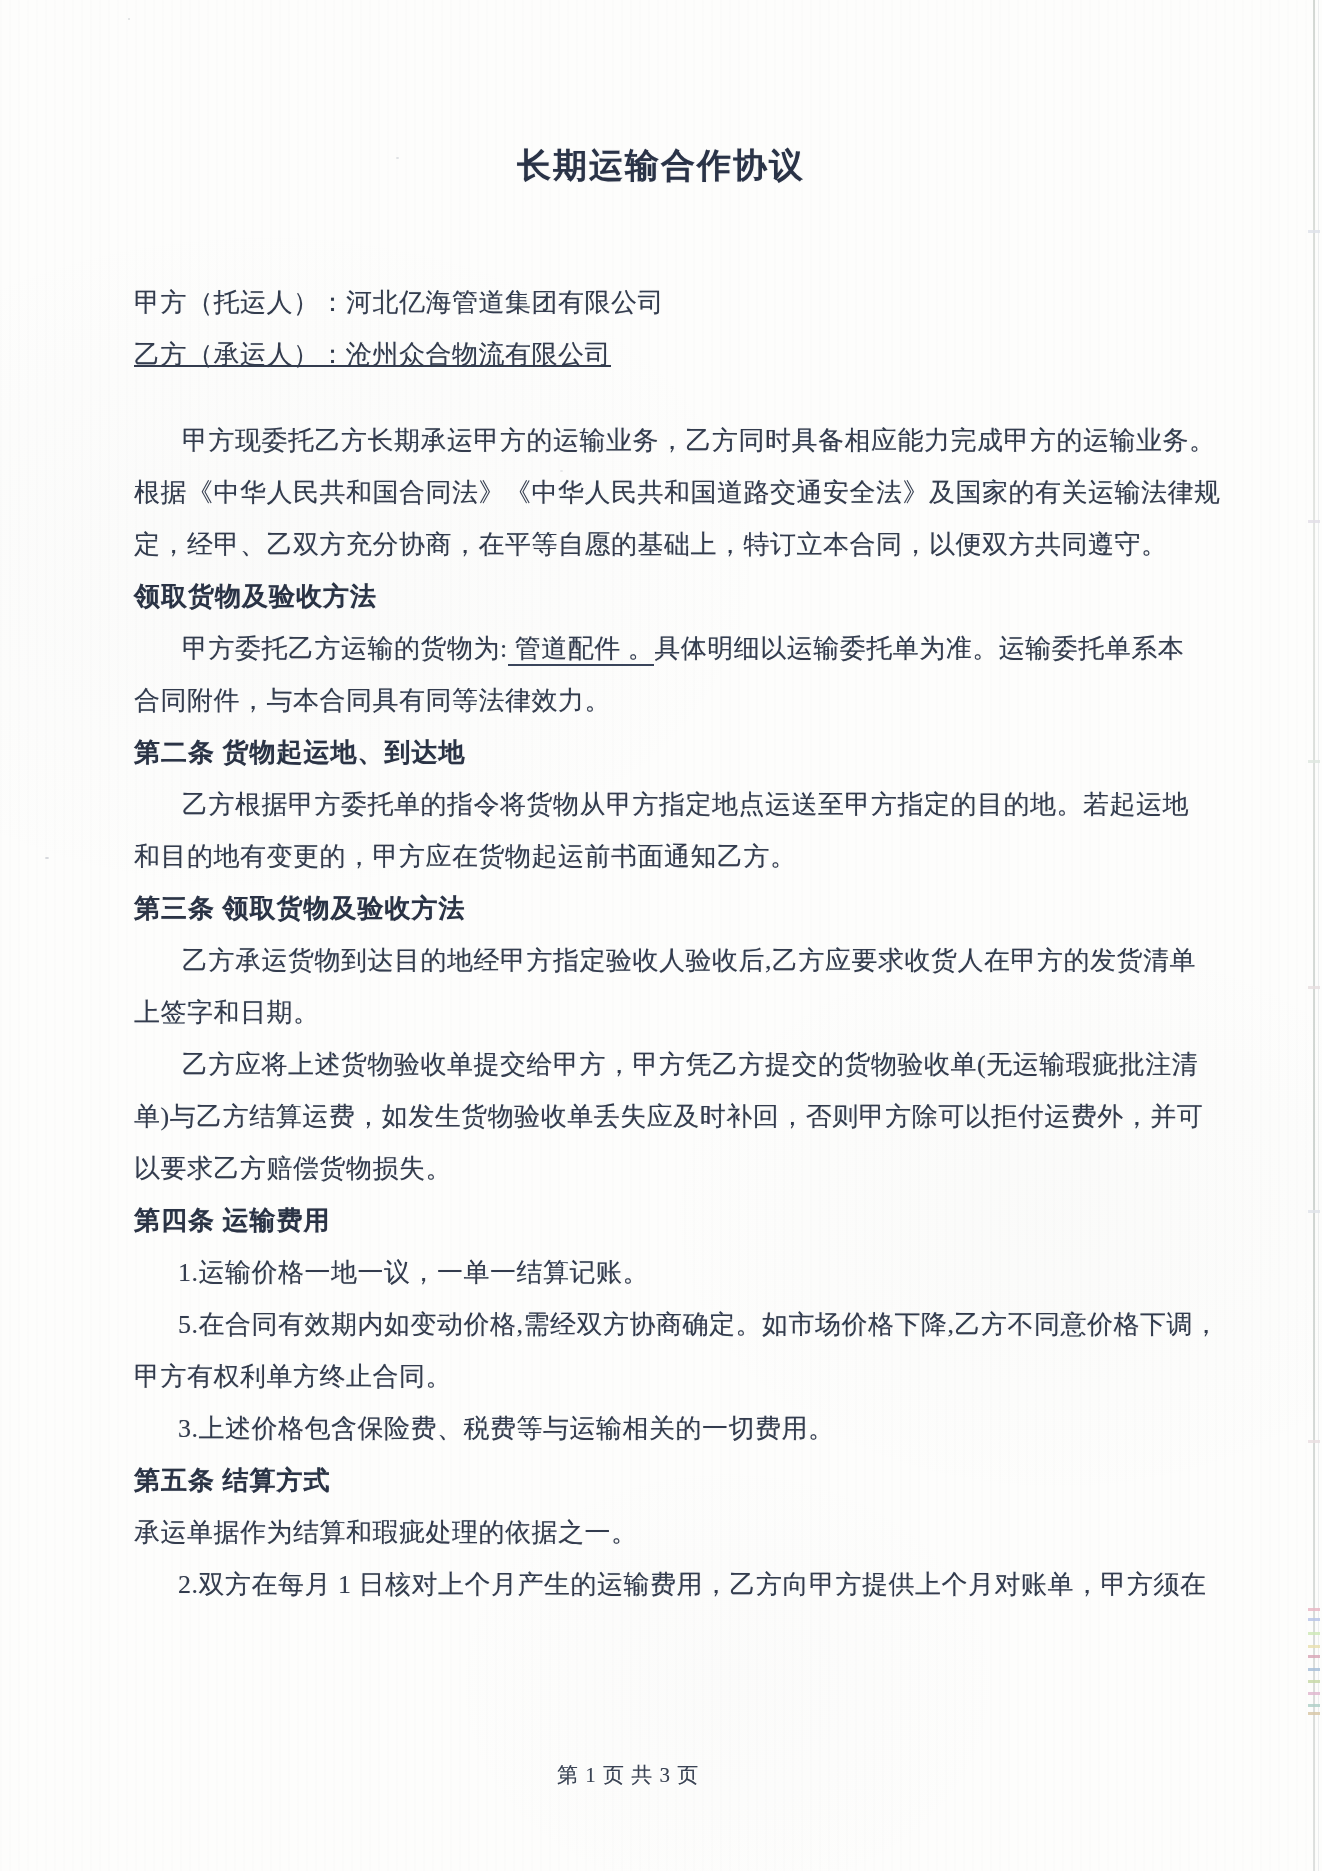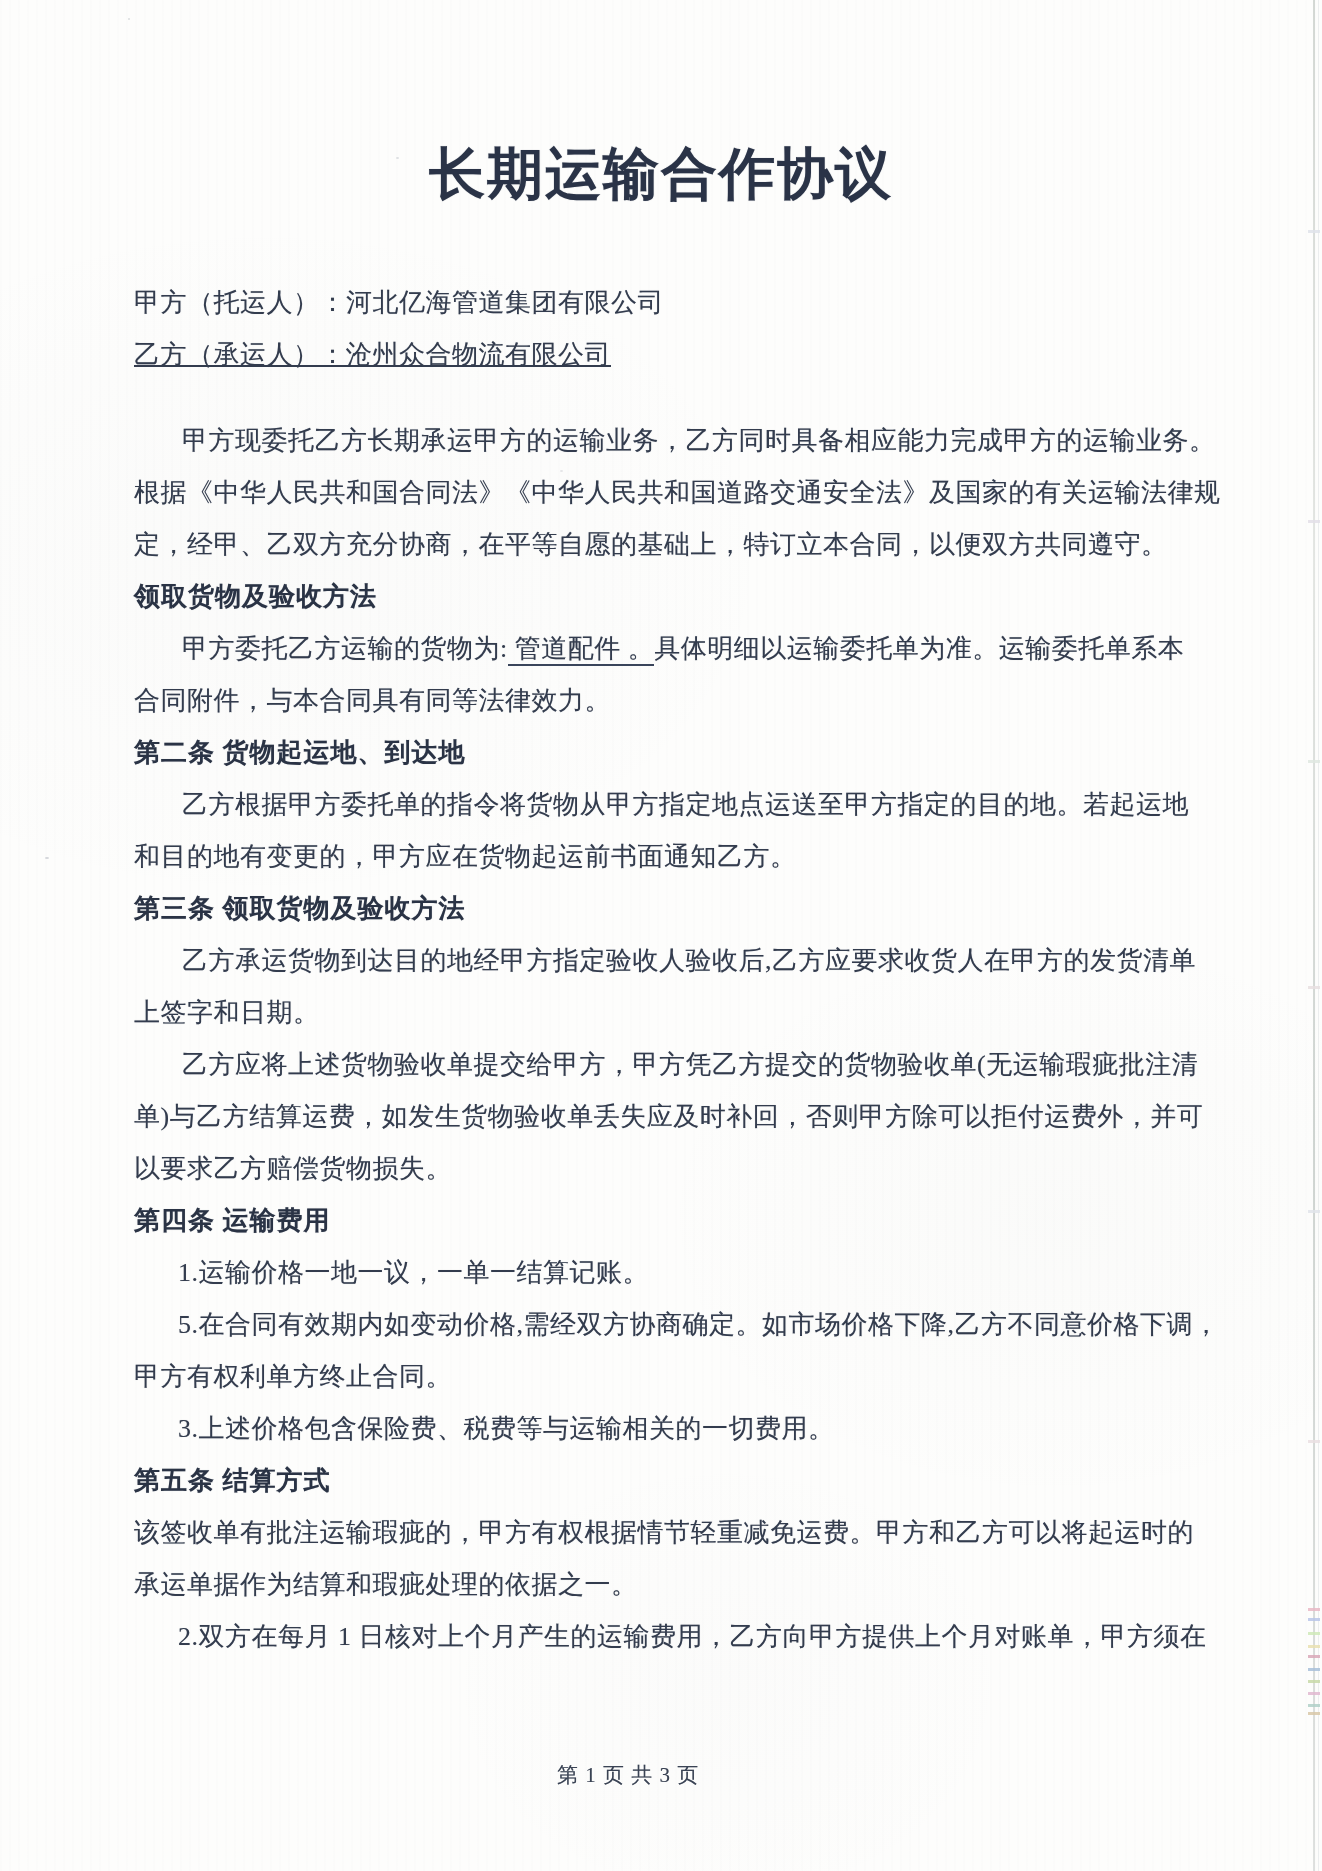--- a/index.html
+++ b/index.html
@@ -13,25 +13,25 @@
       radial-gradient(ellipse 500px 400px at 55% 90%, rgba(130,130,140,0.015), transparent 60%),
       repeating-linear-gradient(90deg, rgba(90,95,105,0.012) 0 2px, rgba(0,0,0,0) 2px 9px),
       #fdfdfc;
     overflow:hidden;
     font-family:"Liberation Serif","DejaVu Serif",serif;
     color:#333c4e;
   }
   .title{
     position:absolute;top:140px;left:0;right:0;
     text-align:center;
-    font-size:56px;line-height:52px;
+    font-size:34px;line-height:52px;
     font-weight:bold;letter-spacing:2px;
     color:#2a3347;
     text-shadow:0 0 1px rgba(42,51,71,0.35);
-    margin:8px;
+    margin:0;
   }
   .body-lines{
     position:absolute;top:277px;left:134px;width:1086px;
   }
   .line{
     height:52px;line-height:52px;
     font-size:26px;letter-spacing:0.5px;
     white-space:pre;
     text-shadow:0 0 0.7px rgba(51,60,78,0.4);
   }
@@ -89,21 +89,20 @@
     <div class="line">上签字和日期。</div>
     <div class="line indent-p">乙方应将上述货物验收单提交给甲方，甲方凭乙方提交的货物验收单(无运输瑕疵批注清</div>
     <div class="line">单)与乙方结算运费，如发生货物验收单丢失应及时补回，否则甲方除可以拒付运费外，并可</div>
     <div class="line">以要求乙方赔偿货物损失。</div>
     <div class="line heading">第四条 运输费用</div>
     <div class="line indent-n">1.运输价格一地一议，一单一结算记账。</div>
     <div class="line indent-n">5.在合同有效期内如变动价格,需经双方协商确定。如市场价格下降,乙方不同意价格下调，</div>
     <div class="line">甲方有权利单方终止合同。</div>
     <div class="line indent-n">3.上述价格包含保险费、税费等与运输相关的一切费用。</div>
     <div class="line heading">第五条 结算方式</div>
-    <div class="line">该签收单有批注运输瑕疵的，甲方有权根据情节轻重减免运费。甲方和乙方可以将起运时的</div>
     <div class="line">承运单据作为结算和瑕疵处理的依据之一。</div>
     <div class="line indent-n">2.双方在每月 1 日核对上个月产生的运输费用，乙方向甲方提供上个月对账单，甲方须在</div>
   </div>
 
   <div class="footer">第 1 页 共 3 页</div>
 
   <div class="edge-line"></div>
   <div class="edge-line2"></div>
 
   <div class="tick" style="top:230px;background:#dfe3ea;"></div>

